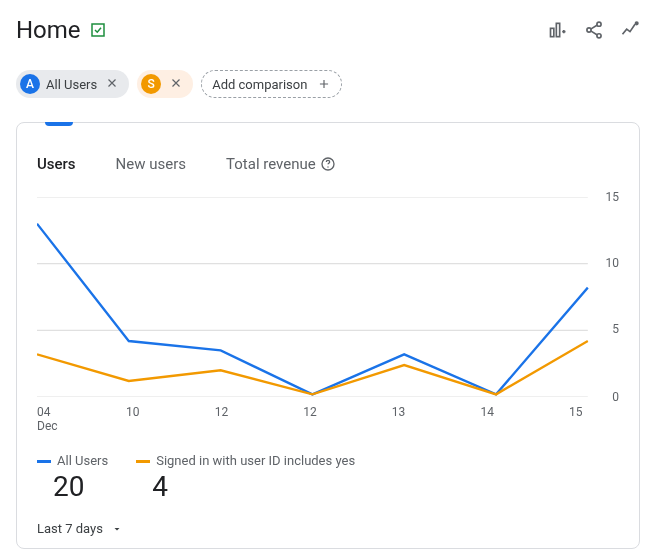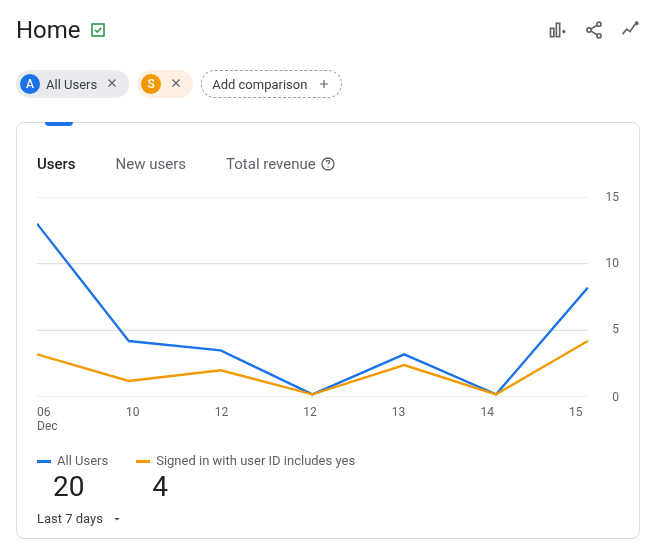--- a/index.html
+++ b/index.html
@@ -127,21 +127,21 @@
   }
   .legend-item { font-size: 13px; color: #5f6368; }
   .legend-swatch {
     display:inline-block; width:14px; height:3px;
     vertical-align: middle; margin-right:6px;
   }
   .legend-all .legend-swatch { background:#1a73e8; }
   .legend-signed .legend-swatch { background:#f29900; }
   .legend-value { font-size:28px; color:#202124; margin-top:2px; margin-left:16px;}
   .footer-row {
-    margin-top: 8px;
+    margin-top: 18px;
     font-size: 13px;
     color: #3c4043;
     display:flex;
     align-items:center;
     gap:8px;
     cursor:pointer;
   }
   svg.chart-grid line.grid { stroke:#e0e0e0; stroke-width:1; }
 </style>
 </head>
@@ -237,21 +237,21 @@
       <polyline fill="none" stroke="#f29900" stroke-width="2.2" points="0,141.6 88.3,165.6 176.7,156 265,177.6 353.3,151.2 441.7,177.6 530,129.6"></polyline>
     </svg>
     <span class="y-label" style="top:0%">15</span>
     <span class="y-label" style="top:33%">10</span>
     <span class="y-label" style="top:66%">5</span>
     <span class="y-label" style="top:100%">0</span>
   </div>
 
   <div class="x-labels">
     <div class="x-lbl">
-      <div>06</div>
+      <div>04</div>
       <div>Dec</div>
     </div>
     <div class="x-lbl">10</div>
     <div class="x-lbl">12</div>
     <div class="x-lbl">12</div>
     <div class="x-lbl">13</div>
     <div class="x-lbl">14</div>
     <div class="x-lbl">15</div>
   </div>
 

